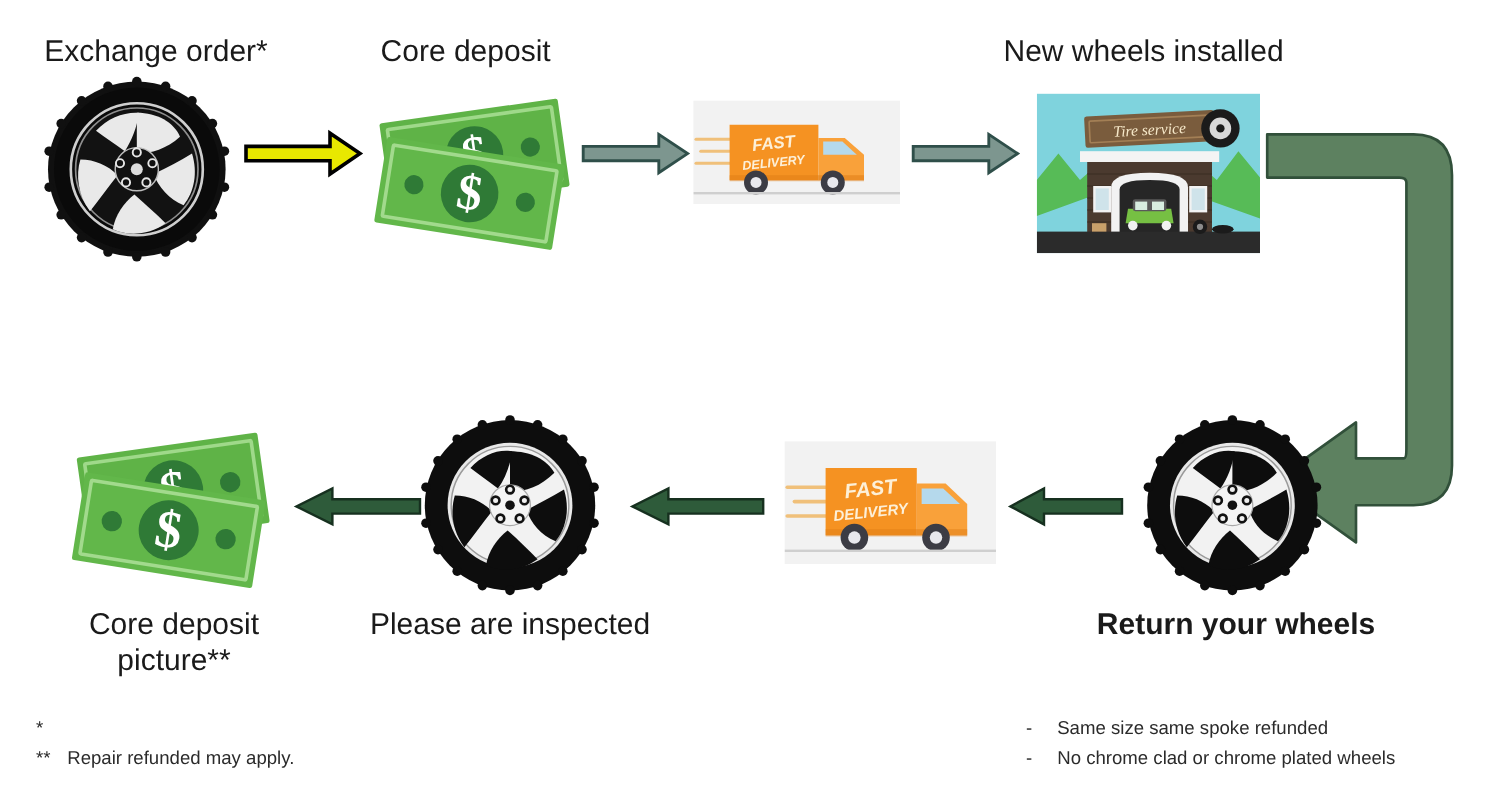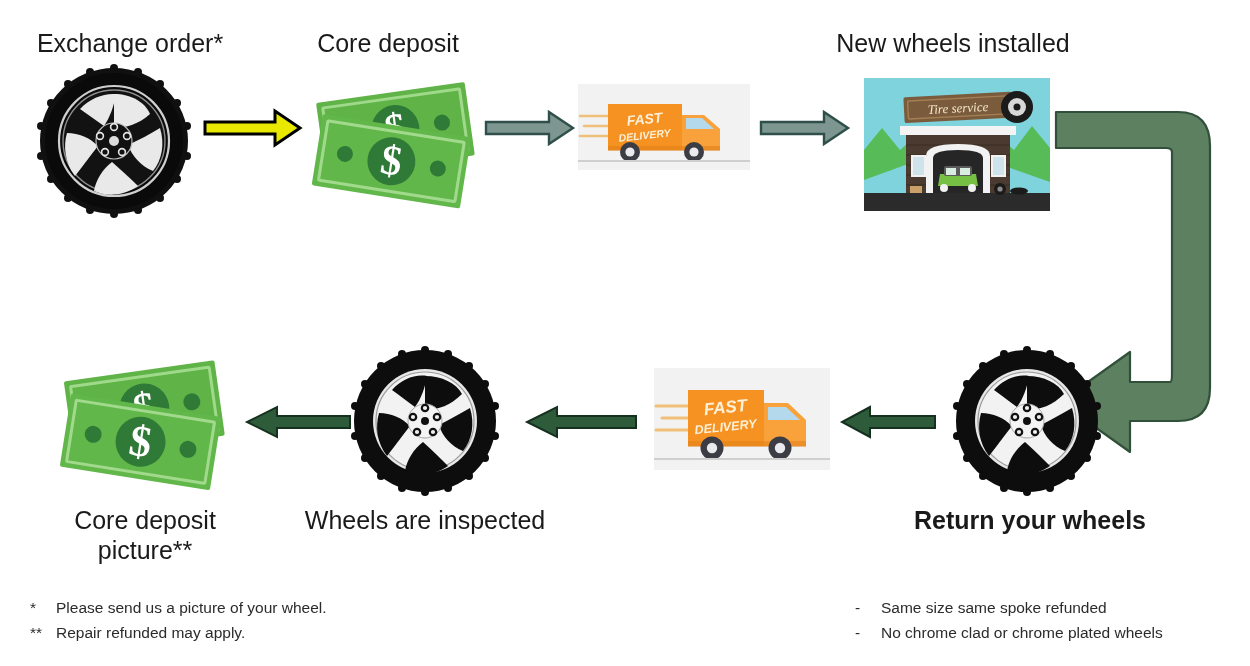--- a/index.html
+++ b/index.html
@@ -376,21 +376,21 @@
         <circle cx="73" cy="60" r="3.2"></circle>
         <circle cx="85" cy="69" r="3.2"></circle>
         <circle cx="81" cy="84" r="3.2"></circle>
         <circle cx="65" cy="84" r="3.2"></circle>
         <circle cx="61" cy="69" r="3.2"></circle>
       </g>
       <circle cx="73" cy="73" r="4" fill="#111111"></circle>
     </svg>
   </div>
 
-  <div class="abs label" style="left:285px; top:505px; width:280px;">Wheels are inspected</div>
+  <div class="abs label" style="left:285px; top:505px; width:280px;">Please are inspected</div>
 
   <div class="abs" style="left:245px; top:405px; width:106px; height:34px;">
     <svg viewBox="0 0 106 34" width="106" height="34">
       <path d="M105 11 L32 11 L32 2 L2 17 L32 32 L32 23 L105 23 Z" fill="#2e5b3a" stroke="#16301f" stroke-width="2" stroke-linejoin="miter"></path>
     </svg>
   </div>
 
   <div class="abs" style="left:58px; top:352px; width:180px; height:136px;">
     <svg viewBox="0 0 180 136" width="180" height="136">
       <g transform="rotate(-8 90 54)">
@@ -411,21 +411,20 @@
       </g>
     </svg>
   </div>
 
   <div class="abs label wrap" style="left:20px; top:505px; width:250px;">Core deposit</div>
   <div class="abs label wrap" style="left:20px; top:535px; width:250px;">picture**</div>
 
   <div class="abs footnote" style="left:30px; top:595px; width:420px;">
     <div class="fn-row">
       <span class="fn-mark">*</span>
-      <span>Please send us a picture of your wheel.</span>
     </div>
     <div class="fn-row">
       <span class="fn-mark">**</span>
       <span>Repair refunded may apply.</span>
     </div>
   </div>
 
   <div class="abs footnote" style="left:855px; top:595px; width:390px;">
     <div class="fn-row">
       <span class="fn-mark">-</span>

